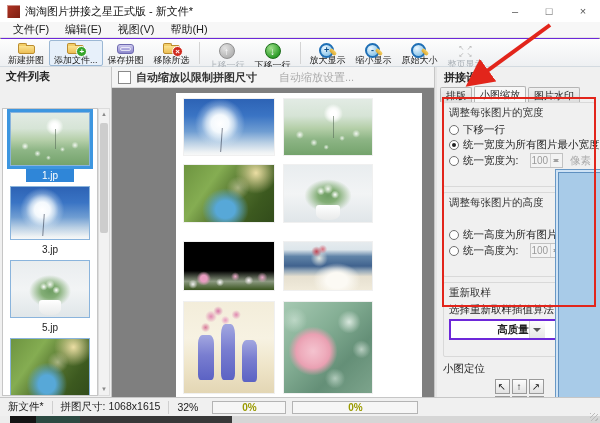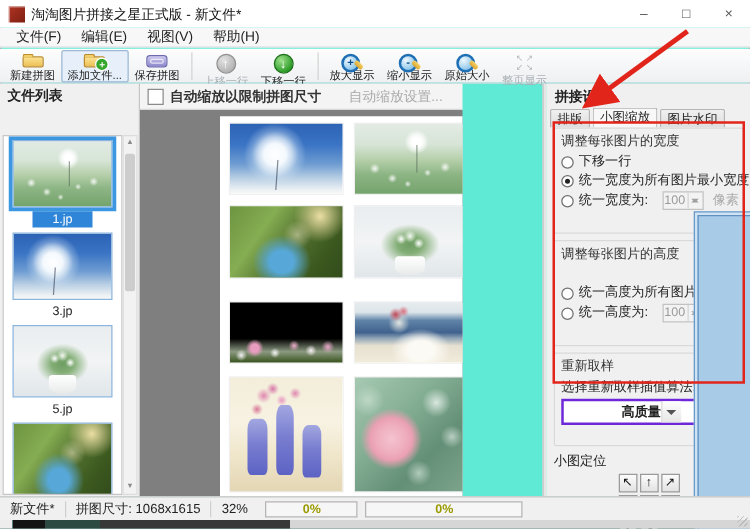--- a/index.html
+++ b/index.html
@@ -1,16 +1,16 @@
 <!DOCTYPE html>
 <html><head>
 <meta charset="utf-8">
 <style>
   html,body{margin:0;padding:0;background:#555;}
-  #window{position:relative;width:600px;height:423px;background:#5eead4;
+  #window{position:relative;width:600px;height:423px;background:#6d28d9;
     font-family:"Liberation Sans","DejaVu Sans",sans-serif;font-size:11px;color:#222;
     overflow:hidden;box-shadow:inset 0 0 0 1px #9a9a9a;}
   
   .titlebar{position:absolute;left:0;top:0;width:600px;height:22px;background:#ffffff;
     display:flex;align-items:center;padding-left:7px;box-sizing:border-box;}
   .appicon{width:13px;height:13px;background:linear-gradient(135deg,#b03424,#7e1f12);
     box-shadow:inset 1px 1px 0 rgba(255,255,255,.45);margin-right:5px;flex:none;}
   .title{font-size:11px;color:#111;white-space:nowrap;}
   .wc{position:absolute;right:0;top:0;height:22px;display:flex;}
   .wbtn{width:34px;height:22px;display:flex;align-items:center;justify-content:center;
@@ -81,21 +81,21 @@
   .thumb-item.selected .thumb-img{outline:3px solid #3d96e0;}
   .thumb-label{display:inline-block;font-size:10px;margin-top:3px;padding:0 16px;line-height:13px;color:#222;}
   .thumb-item.selected .thumb-label{background:#2f86d8;color:#fff;}
   .lp-scroll{position:absolute;right:1px;top:41px;width:12px;bottom:1px;background:#f2f2f2;
     border:1px solid #dcdcdc;box-sizing:border-box;}
   .sarrow{position:absolute;left:0;width:100%;height:11px;color:#8a8a8a;font-size:6px;text-align:center;line-height:11px;}
   .sarrow.up{top:0;}.sarrow.up::before{content:"\25b2";}
   .sarrow.down{bottom:0;}.sarrow.down::before{content:"\25bc";}
   .sthumb{position:absolute;left:1px;right:1px;top:14px;height:110px;background:#cdcdcd;border-radius:2px;}
   
-  .center{position:absolute;left:112px;top:67px;width:258px;height:330px;}
+  .center{position:absolute;left:112px;top:67px;width:322px;height:330px;}
   .autoscale-row{height:21px;background:#f4f4f4;display:flex;align-items:center;gap:5px;
     padding-left:6px;border-bottom:1px solid #d8d8d8;box-sizing:border-box;}
   .checkbox{width:11px;height:11px;border:1px solid #8a8a8a;background:#fff;flex:none;}
   .as-label{font-size:11px;font-weight:bold;color:#333;}
   .as-link{font-size:11px;color:#ababab;margin-left:17px;}
   .canvas{position:absolute;left:0;top:21px;right:0;bottom:0;background:#7f7f7f;overflow:hidden;}
   .page{position:absolute;left:64px;top:5px;width:246px;height:330px;background:#fff;}
   .photo{position:absolute;box-shadow:0 0 0 1px rgba(0,0,0,.06);overflow:hidden;}
   .ph-c1{left:8px;width:90px;}  .ph-c2{left:108px;width:88px;}
   .ph-r1{top:6px;height:56px;}  .ph-r2{top:72px;height:57px;}
@@ -248,20 +248,26 @@
     <div class="tbtn active">
       <span class="folder">
           <span class="badge green"></span>
         </span>
       <span class="tlabel">添加文件...</span>
     </div>
     <div class="tbtn">
       <span class="saveicon"></span>
       <span class="tlabel">保存拼图</span>
     </div>
+    <div class="tbtn">
+      <span class="folder">
+          <span class="badge red"></span>
+        </span>
+      <span class="tlabel">移除所选</span>
+    </div>
     <div class="tsep"></div>
     <div class="tbtn disabled">
       <span class="cbtn gray up"></span>
       <span class="tlabel">上移一行</span>
     </div>
     <div class="tbtn">
       <span class="cbtn green down"></span>
       <span class="tlabel">下移一行</span>
     </div>
     <div class="tsep"></div>

